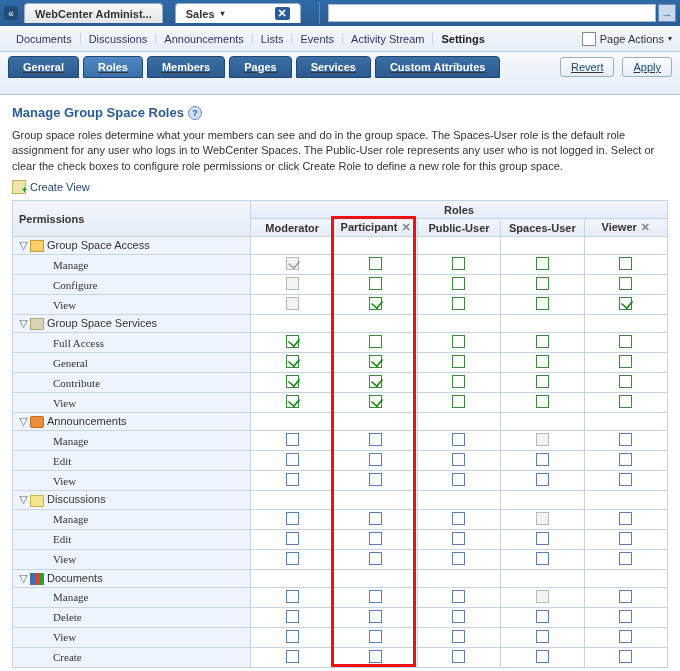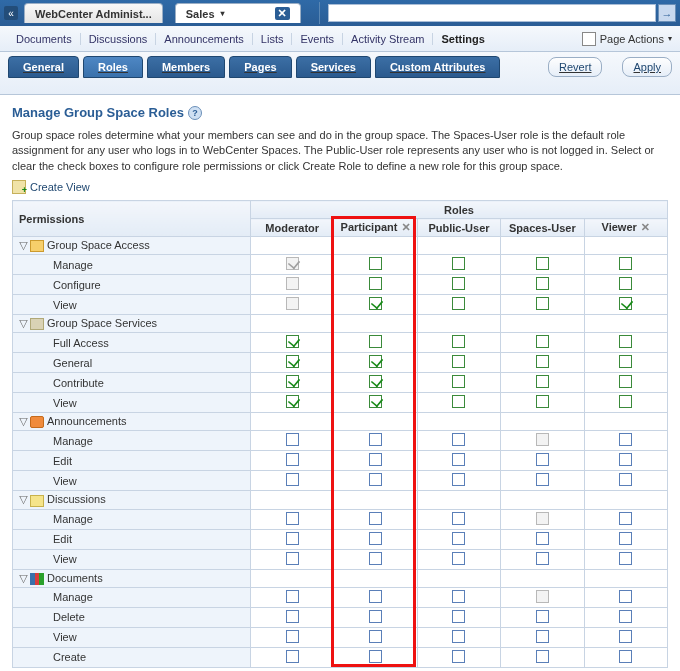--- a/index.html
+++ b/index.html
@@ -60,21 +60,21 @@
   }
   .pill {
     background:linear-gradient(#3c6fa5,#2b5a8e); color:#fff; border:1px solid #1f4770;
     border-radius:4px 4px 0 0; padding:4px 14px; margin-right:4px; cursor:pointer;
     font-weight:bold;
   }
   .pill.active { background:linear-gradient(#4e87c4,#3a71ab); }
   .subtabs .spacer{flex:1;}
   .btn {
     background:linear-gradient(#fefefe,#e6eef8); border:1px solid #9aaec5; color:#1f4770;
-    padding:3px 10px; border-radius:8px; cursor:pointer; margin-left:20px;
+    padding:3px 10px; border-radius:3px; cursor:pointer; margin-left:8px;
   }
   .content { padding:10px 12px; }
   .heading { color:#2a5d95; font-size:13px; font-weight:bold; display:flex;align-items:center;gap:4px;}
   .help-icon {
     width:14px;height:14px;border-radius:50%;background:#cfe0f3;border:1px solid #6a8fb8;
     display:inline-flex;align-items:center;justify-content:center;color:#2a5d95;font-size:9px;font-weight:bold;cursor:pointer;
   }
   .desc { margin:8px 0 6px 0; line-height:1.4; color:#333;}
   .create-role { display:flex;align-items:center;gap:4px;color:#1f4770;cursor:pointer;margin-bottom:6px;}
   .create-role .ic{width:14px;height:14px;background:#f0e3a8;border:1px solid #c6b05a;display:inline-block;position:relative;}
@@ -90,21 +90,21 @@
   table.perm .perm-col { width:238px; text-align:left; }
   table.perm tbody td.perm-col { background:#eef4fb; }
   table.perm tbody tr.group td.perm-col { font-weight:normal; }
   .tw { display:inline-block; width:9px; text-align:center; color:#666; cursor:pointer; margin-right:2px;}
   .grp-icon { display:inline-block; width:14px; height:12px; vertical-align:middle; margin-right:3px;}
   .grp-gs { background:#f7cf6b; border:1px solid #cc9a2e;}
   .grp-svc { background:#d9d2b5; border:1px solid #b0a877;}
   .grp-ann { background:#f08b3c; border:1px solid #c46a1c; border-radius:2px;}
   .grp-disc { background:#f5e48a; border:1px solid #c8b24c;}
   .grp-doc { background:linear-gradient(90deg,#3a71ab 33%,#d93c3c 33% 66%,#2aa02a 66%);}
-  .child-pad { padding-left:40px !important; }
+  .child-pad { padding-left:40px !important;font-family:Liberation Serif, serif; }
   .grp-pad { padding-left:6px !important; }
   .role-del { color:#888; margin-left:4px; cursor:pointer;}
   .cb {
     width:13px;height:13px;border:1px solid #3a8a3a;display:inline-block;background:#fff;
     position:relative; cursor:pointer;
   }
   .cb.blue{ border-color:#5a7fb8;}
   .cb.gray{ border-color:#b8b8b8; background:#f3f3f3; cursor:default;}
   .cb.checked::after{
     content:""; position:absolute; left:2px; top:-1px; width:8px; height:10px;

